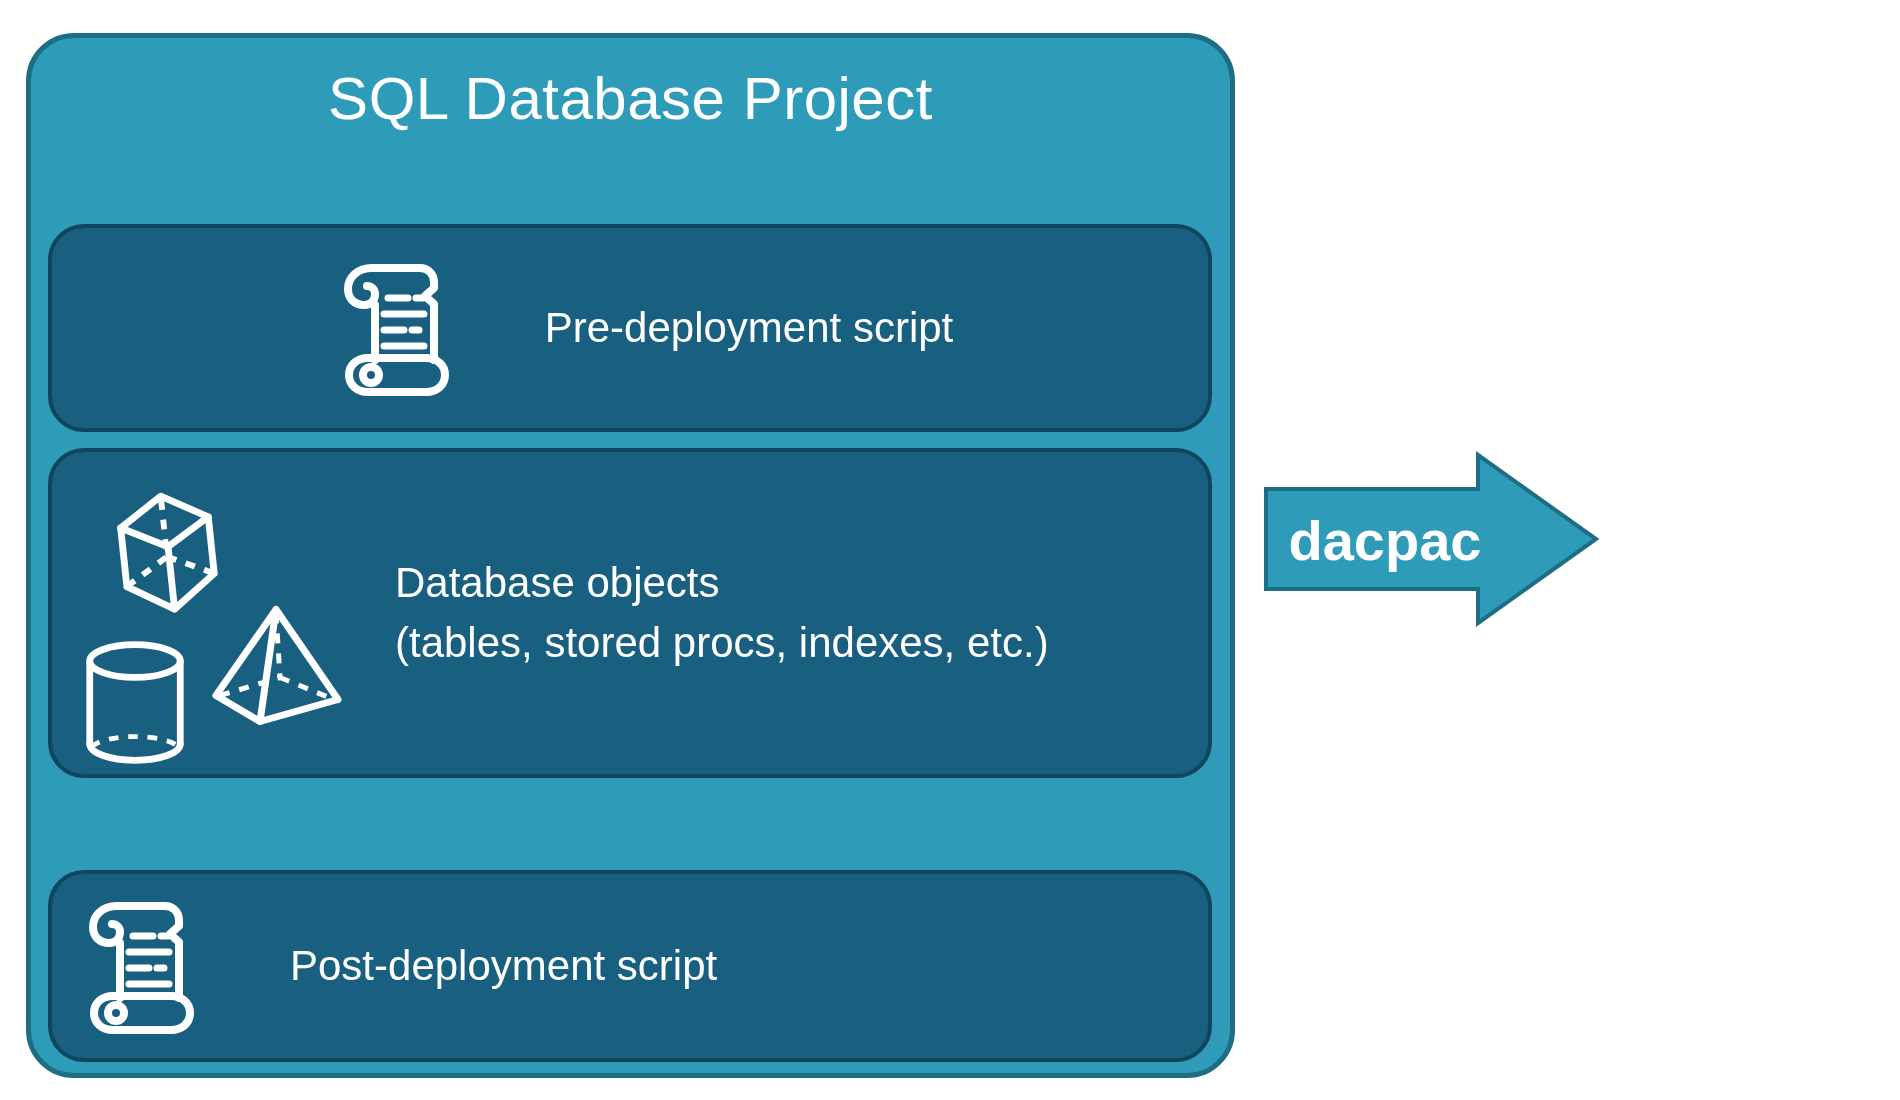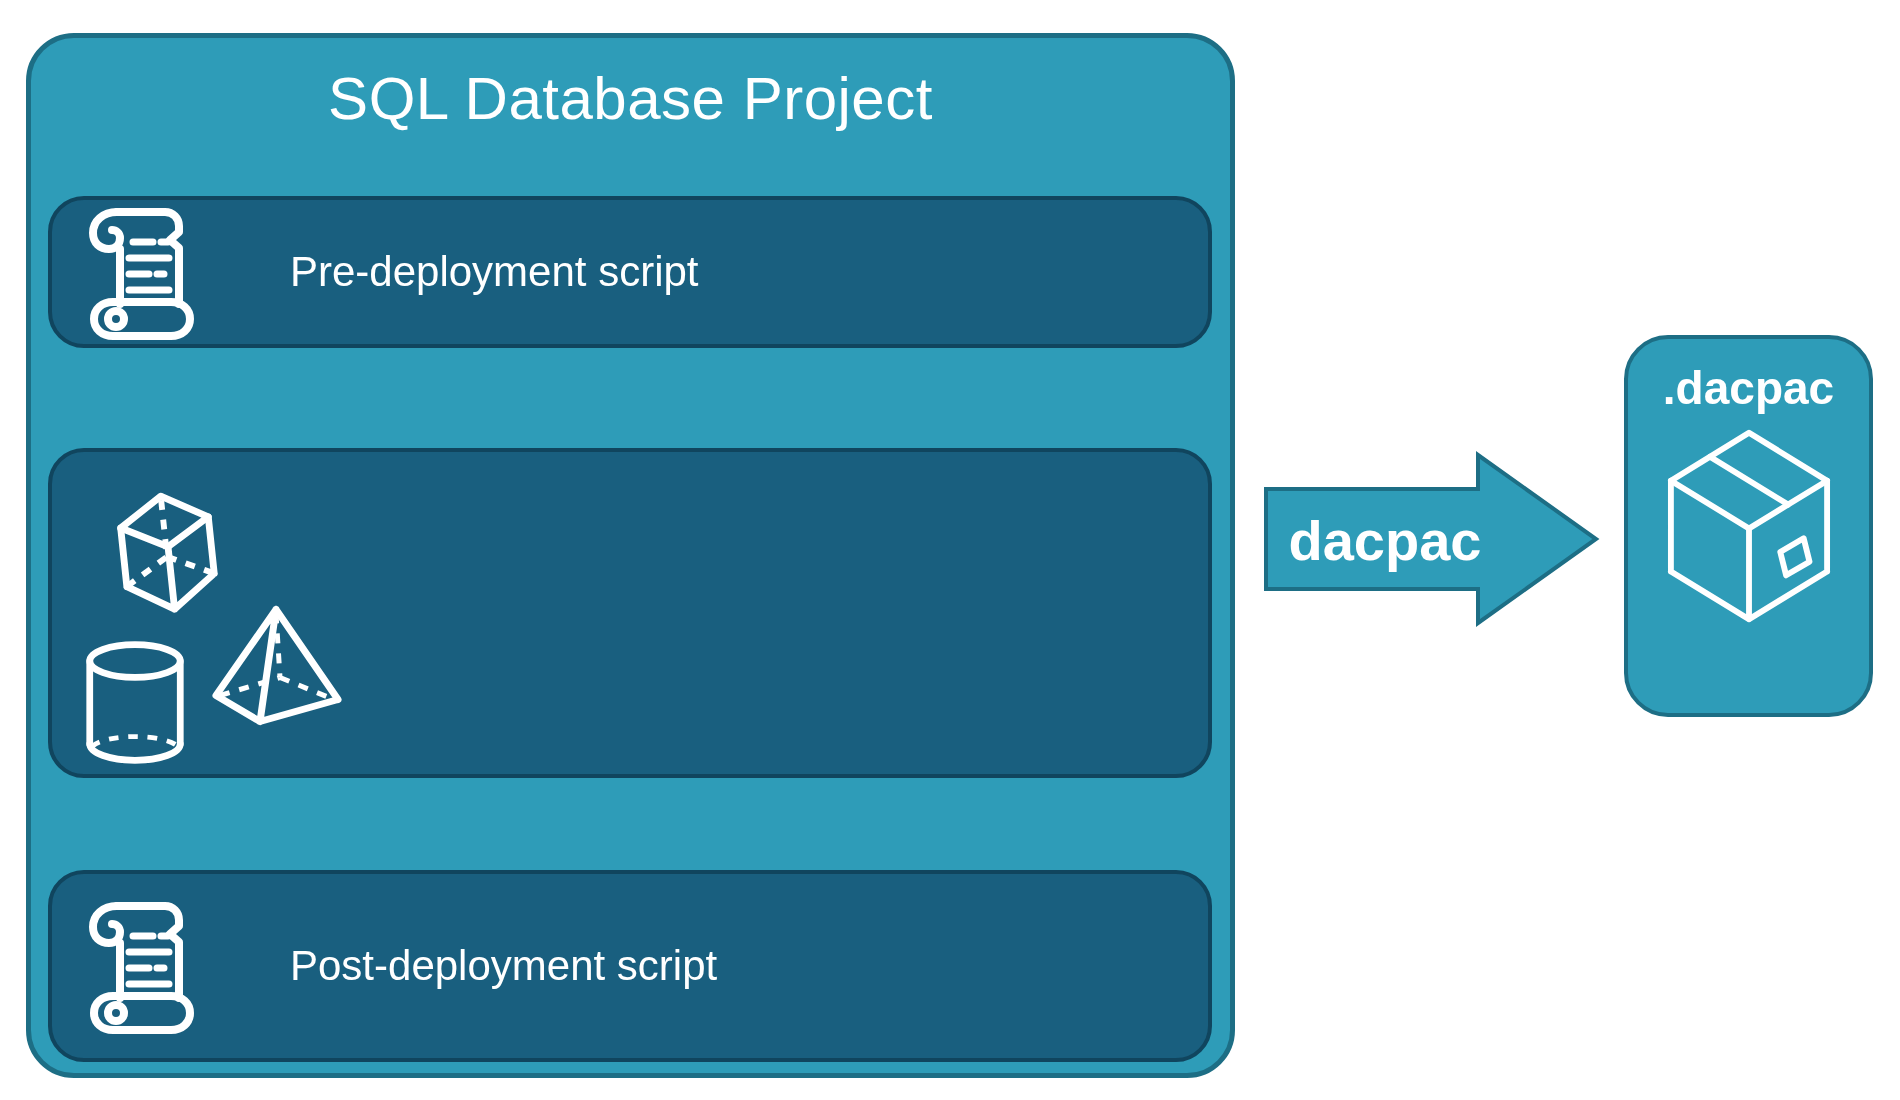--- a/index.html
+++ b/index.html
@@ -27,21 +27,21 @@
     font-size:60px;font-weight:400;letter-spacing:0.5px;
   }
 
   
   .row{
     position:absolute;left:17px;width:1164px;
     background:var(--fill-navy);
     border:4px solid var(--border-navy);
     border-radius:36px;
   }
-  .row-1{top:158px;height:152px;}
+  .row-1{top:186px;height:208px;justify-content:center;}
   .row-2{top:410px;height:330px;}
   .row-3{top:832px;height:192px;}
   .row-flex{display:flex;align-items:center;padding-left:30px;}
   .row-label{color:var(--text-white);font-size:42px;margin-left:86px;white-space:nowrap;}
   .row2-label{
     position:absolute;left:343px;top:50%;transform:translateY(-50%);
     color:var(--text-white);font-size:42px;line-height:1.42;white-space:nowrap;
   }
 
   svg{display:block;}
@@ -105,20 +105,22 @@
         <path class="stroke" stroke-width="7" d="M66,6 L6,92 M66,6 L128,96 M66,6 L50,118 M6,92 L50,118 M50,118 L128,96"></path>
         <path class="stroke dash" stroke-width="5" d="M66,10 L70,74 M10,92 L70,74 M70,74 L124,96"></path>
       </svg>
       <svg class="shape cylinder-icon" viewBox="0 0 110 135">
         <ellipse class="stroke" stroke-width="7" cx="55" cy="24" rx="47" ry="17"></ellipse>
         <path class="stroke" stroke-width="7" d="M8,24 V110 M102,24 V110"></path>
         <path class="stroke" stroke-width="7" d="M8,110 A47,17 0 0,0 102,110"></path>
         <path class="stroke dash" stroke-width="5" d="M10,113 A47,15 0 0,1 100,113"></path>
       </svg>
       <div class="row2-label">
+        <div>Database objects</div>
+        <div>(tables, stored procs, indexes, etc.)</div>
       </div>
     </div>
 
     <div class="row row-3 row-flex">
       <svg class="scroll-icon" viewBox="0 0 120 140">
         <path class="stroke" stroke-width="8" d="M34,10 C20,10 10,19 10,31 C10,41 17,47 26,47 C33,47 37,42 37,36 C37,31 33,28 29,28"></path>
         <path class="stroke" stroke-width="8" d="M34,10 L82,10 C90,10 96,16 96,24 L96,30 L87,38 L96,46 L96,102"></path>
         <path class="stroke" stroke-width="8" d="M37,47 L37,102"></path>
         <path class="stroke" stroke-width="8" d="M32,100 L88,100 C99,100 107,107 107,117 C107,127 99,134 88,134 L30,134 C19,134 11,127 11,117 C11,107 19,100 30,100"></path>
         <circle class="stroke" stroke-width="8" cx="33" cy="117" r="8"></circle>
@@ -126,23 +128,14 @@
       </svg>
       <div class="row-label">Post-deployment script</div>
     </div>
   </div>
 
   <svg class="arrow-svg" viewBox="0 0 336 180">
     <polygon class="arrow-shape" points="2,39 214,39 214,5 332,89 214,173 214,139 2,139"></polygon>
   </svg>
   <div class="arrow-label">dacpac</div>
 
-  <div class="dacpac-box">
-    <div class="dacpac-label">.dacpac</div>
-    <svg class="package-icon" viewBox="0 0 180 210">
-      <path class="stroke" stroke-width="6" d="M90,8 L170,57 L90,106 L10,57 Z"></path>
-      <path class="stroke" stroke-width="6" d="M50,32.5 L130,81.5"></path>
-      <path class="stroke" stroke-width="6" d="M10,57 V150 M170,57 V150 M90,106 V199 M10,150 L90,199 M170,150 L90,199"></path>
-      <path class="stroke" stroke-width="6" d="M122,130 L146,116 L152,140 L128,154 Z"></path>
-    </svg>
-  </div>
 
 </div>
 
 </body></html>

